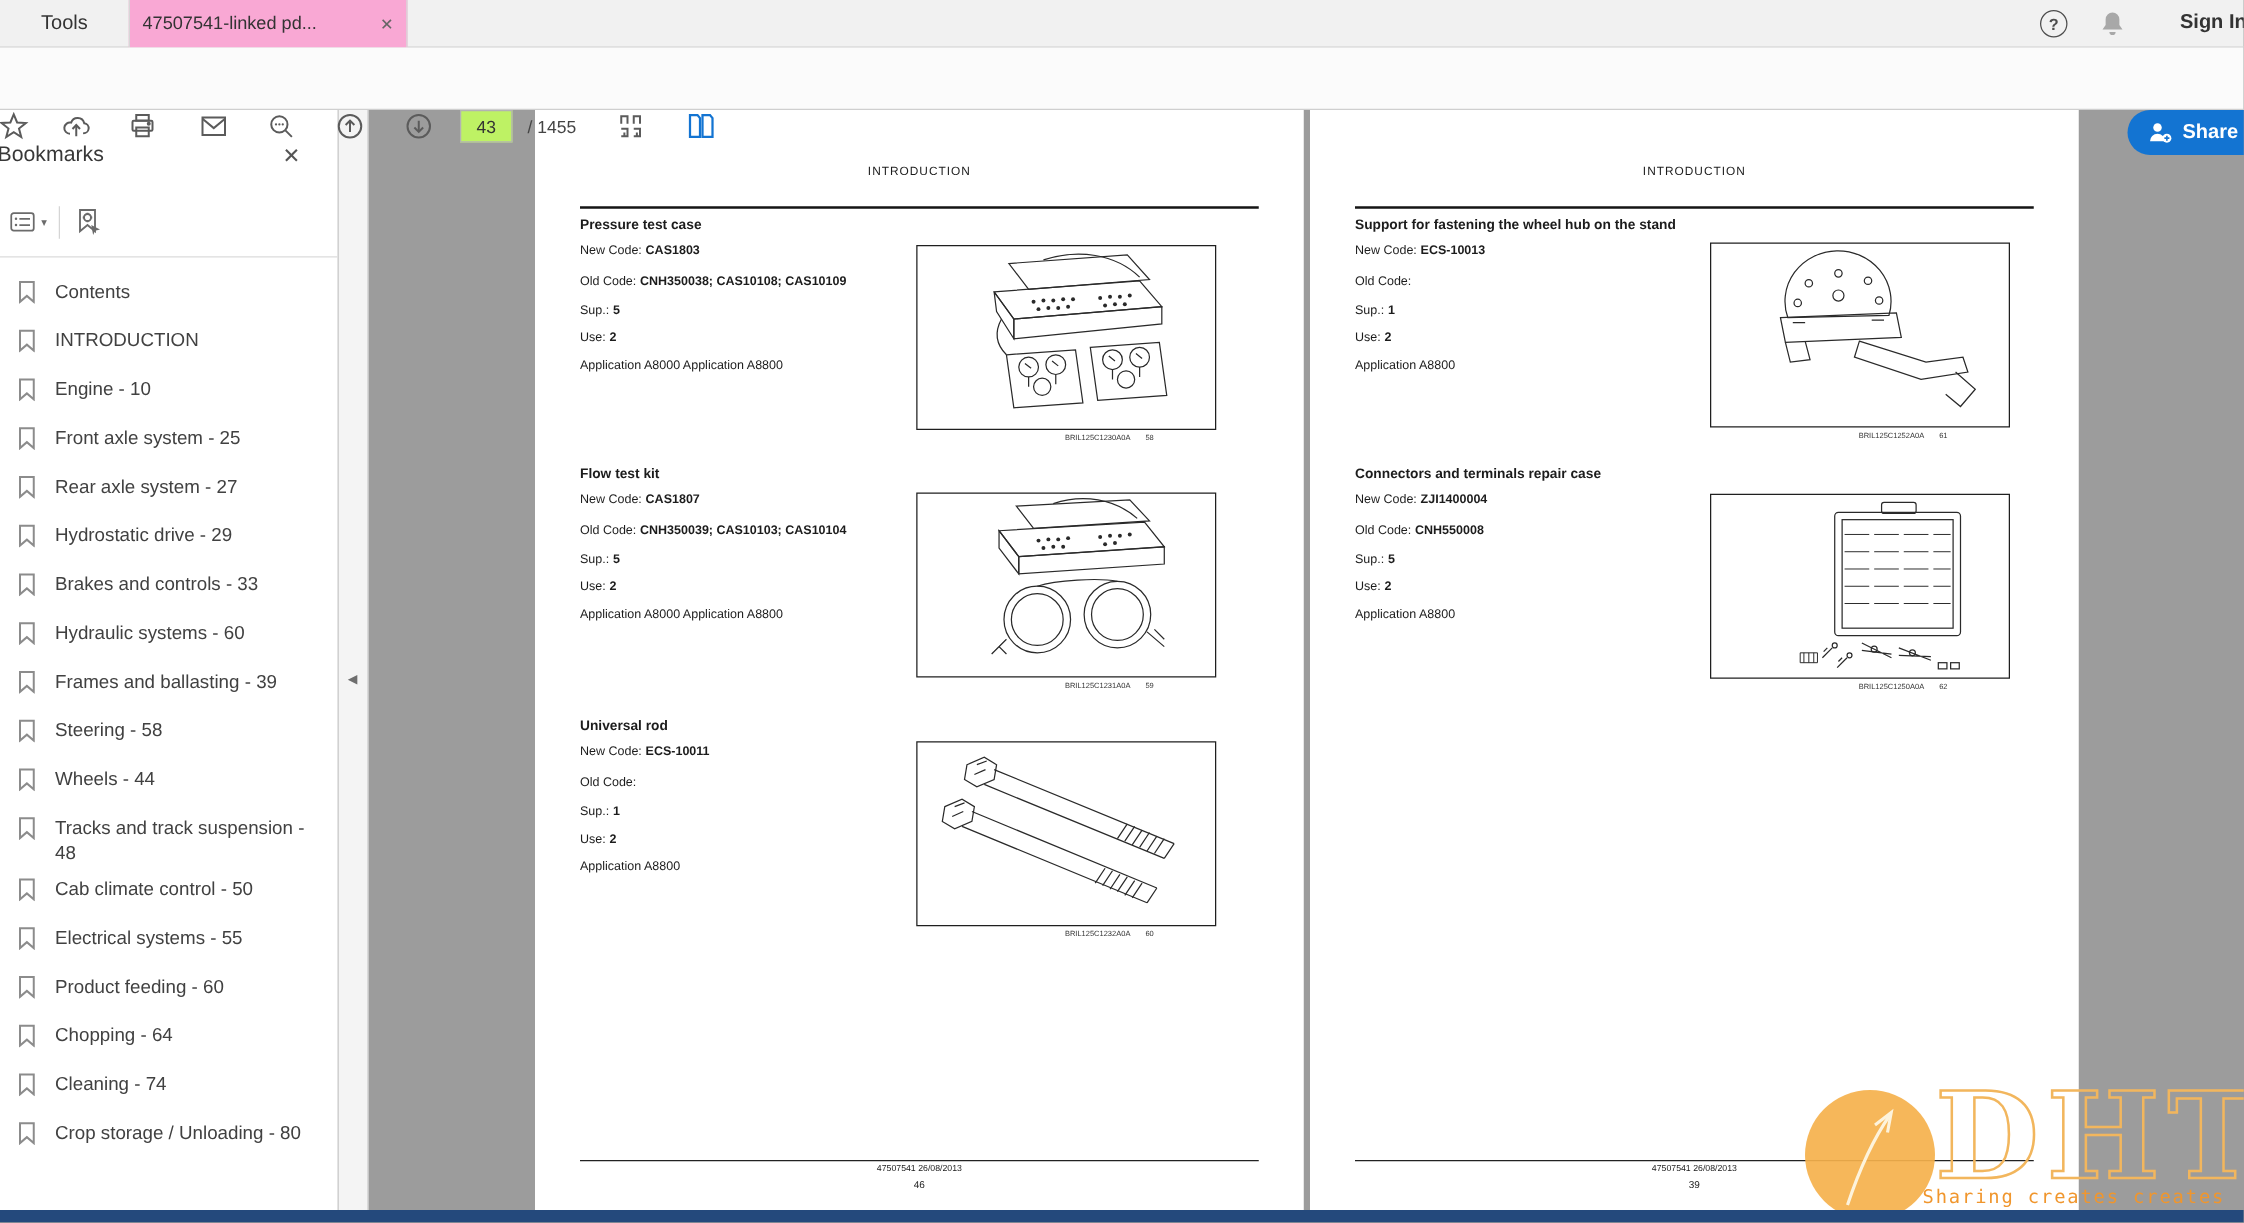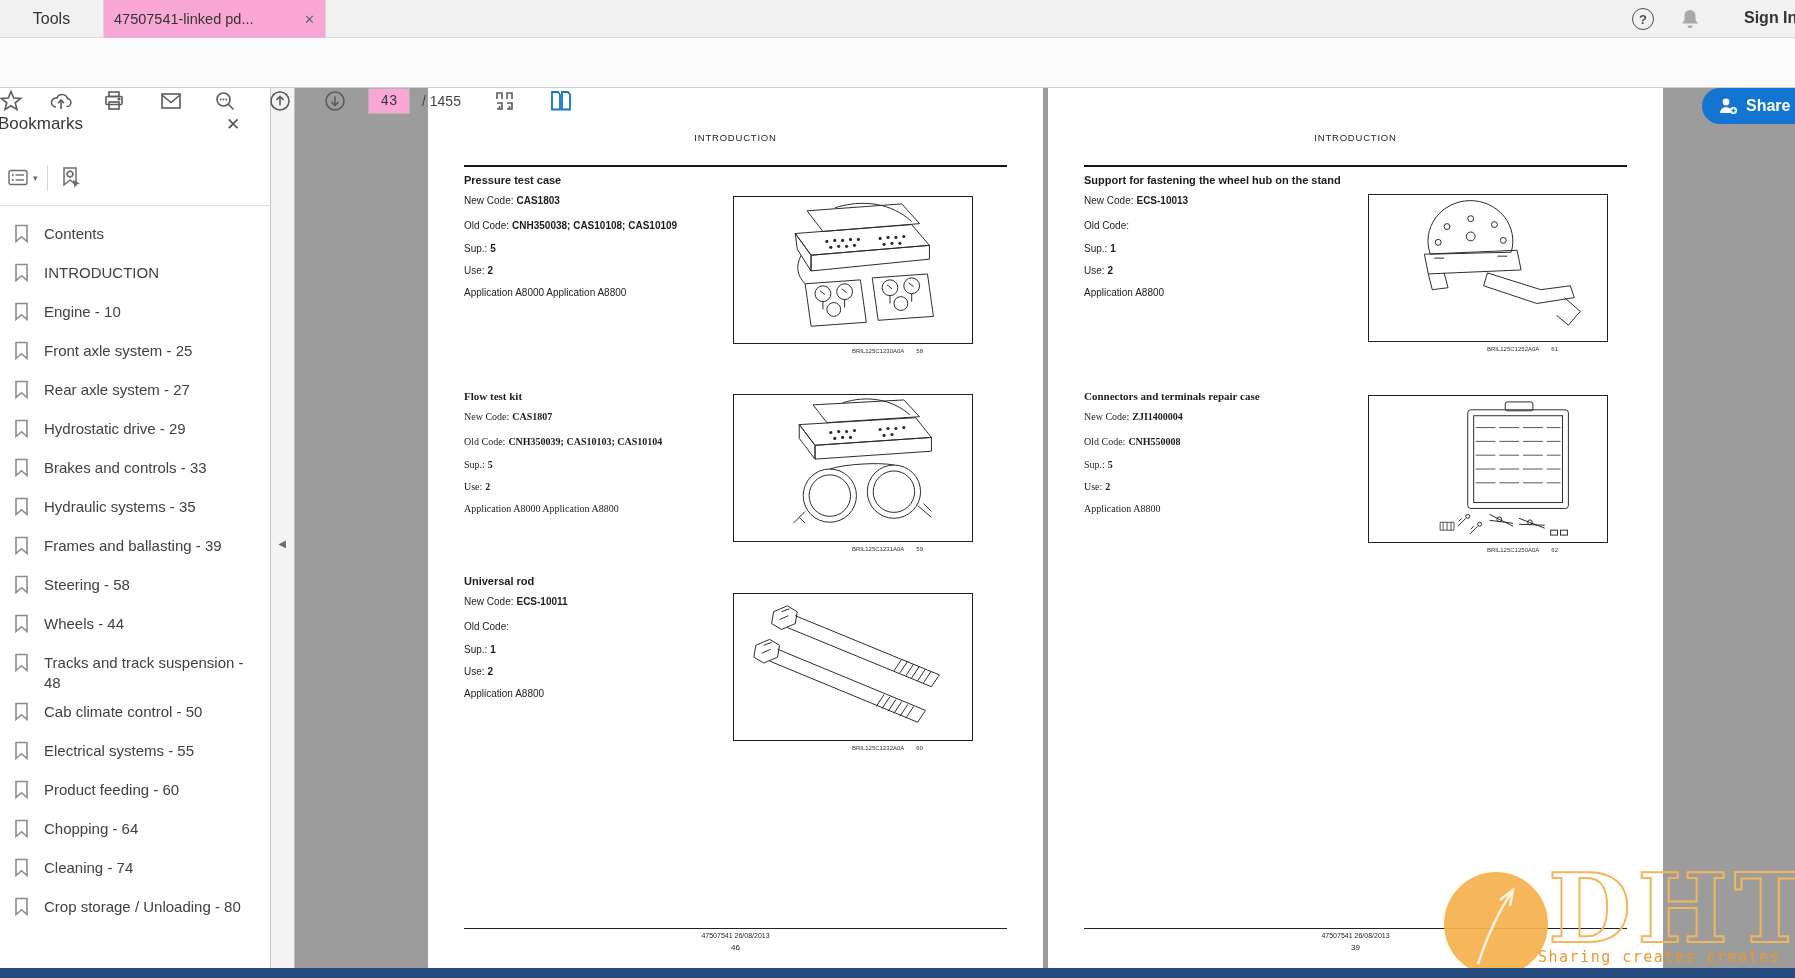--- a/index.html
+++ b/index.html
@@ -24,22 +24,22 @@
   .bell { position:absolute; left:1679px; top:7px; }
   .signin { position:absolute; left:1744px; top:9px; font-size:16px; font-weight:600;
             color:#333; white-space:nowrap; }
 
   
   .toolbar { position:absolute; left:0; top:38px; width:1795px; height:50px;
              background:#fbfbfb; border-bottom:1px solid #cfcfcf; z-index:10; }
   .tico { position:absolute; top:51px; width:24px; height:24px; }
   .tico svg { width:24px; height:24px; }
   .pginput { position:absolute; left:368px; top:50px; width:42px; height:26px;
-             border:1px solid #b3b3b3; background:#f9a8d4; text-align:center;
-             font-size:14px; color:#333; font-family:Liberation Mono, monospace; }
+             border:1px solid #b3b3b3; background:#bef264; text-align:center;
+             font-size:14px; color:#333; font-family:Liberation Sans, sans-serif; }
   .pgtotal { position:absolute; left:422px; top:55px; font-size:14px; color:#444; }
   .share { position:absolute; left:1702px; top:50px; width:110px; height:36px;
            background:#1374d2; border-radius:18px; display:flex; align-items:center;
            gap:8px; padding-left:16px; color:#fff; font-size:16px; font-weight:600; }
 
   
   .sidebar { position:absolute; left:0; top:88px; width:271px; height:880px;
              background:#fff; border-right:1px solid #c8c8c8; z-index:5; overflow:hidden; }
   .bm-title { position:absolute; left:-2px; top:26px; font-size:17px; color:#383838; }
   .bm-close { position:absolute; left:226px; top:28px; font-size:17px; color:#555; line-height:1; }
@@ -64,21 +64,21 @@
           color:#1c1c1c; z-index:2; }
   .page.pL { left:428px; } .page.pR { left:1048px; }
   .pg-header { position:absolute; top:44px; left:0; width:100%; text-align:center;
                font-size:9.5px; letter-spacing:.8px; }
   .pg-rule { position:absolute; top:77px; left:36px; right:36px; border-top:2px solid #151515; }
   .sec { position:absolute; left:36px; width:300px; height:130px; }
   .sec .st { position:absolute; top:0; font-size:11px; font-weight:bold; white-space:nowrap; }
   .sec .row { position:absolute; font-size:10px; white-space:nowrap; }
   .sec .r0{top:21px;} .sec .r1{top:46px;} .sec .r2{top:69px;} .sec .r3{top:91px;} .sec .ap{top:113px;}
   .sec .row b { margin-left:3px;margin-top:16px; }
-  .s1 { top:86px; } .s2 { top:302px;font-family:Liberation Serif, serif; } .s3 { top:487px; }
+  .s1 { top:86px; } .s2 { top:285px; } .s3 { top:487px; }
   .fig { position:absolute; width:240px; }
   .pL .fig { left:305px; } .pR .fig { left:320px; }
   .f1 { top:108px; } .f2 { top:306px; } .f3 { top:505px; }
   .pR .f1 { top:106px; } .pR .f2 { top:307px; }
   .figbox { width:240px; height:148px; border:1.6px solid #1f1f1f; background:#fff; }
   .figbox svg { width:100%; height:100%; }
   .figcap { margin-top:4px; text-align:right; padding-right:50px; font-size:6px; color:#333; }
   .figcap .num { margin-left:12px; }
   .ft-rule { position:absolute; top:840px; left:36px; right:36px; border-top:1px solid #222; }
   .ft-doc { position:absolute; top:844px; left:0; width:100%; text-align:center; font-size:7px; }
@@ -276,21 +276,21 @@
       <svg width="15" height="19" viewBox="0 0 15 19" fill="none" stroke="#8c8c8c" stroke-width="1.6">
           <path d="M2 1.5 h11 v16 l-5.5 -4.8 L2 17.5 Z"></path>
         </svg>
       <span class="bm-label">Brakes and controls - 33</span>
     </div>
 
     <div class="bm-item">
       <svg width="15" height="19" viewBox="0 0 15 19" fill="none" stroke="#8c8c8c" stroke-width="1.6">
           <path d="M2 1.5 h11 v16 l-5.5 -4.8 L2 17.5 Z"></path>
         </svg>
-      <span class="bm-label">Hydraulic systems - 35</span>
+      <span class="bm-label">Hydraulic systems - 60</span>
     </div>
 
     <div class="bm-item">
       <svg width="15" height="19" viewBox="0 0 15 19" fill="none" stroke="#8c8c8c" stroke-width="1.6">
           <path d="M2 1.5 h11 v16 l-5.5 -4.8 L2 17.5 Z"></path>
         </svg>
       <span class="bm-label">Frames and ballasting - 39</span>
     </div>
 
     <div class="bm-item">

